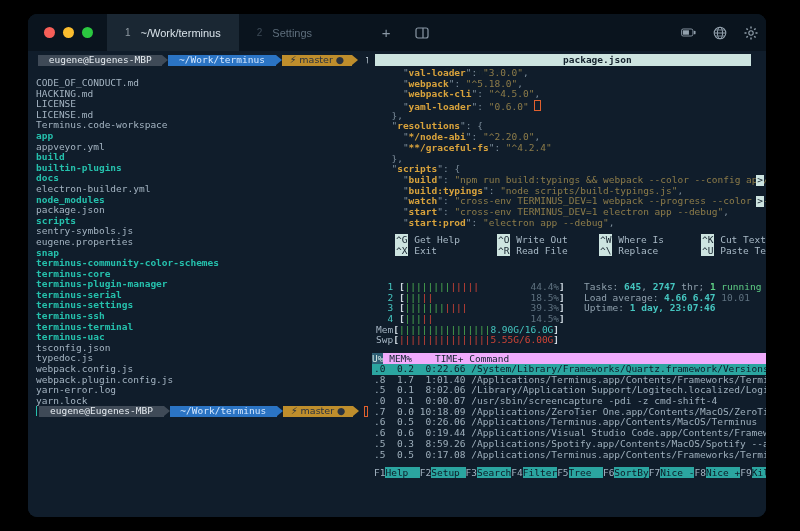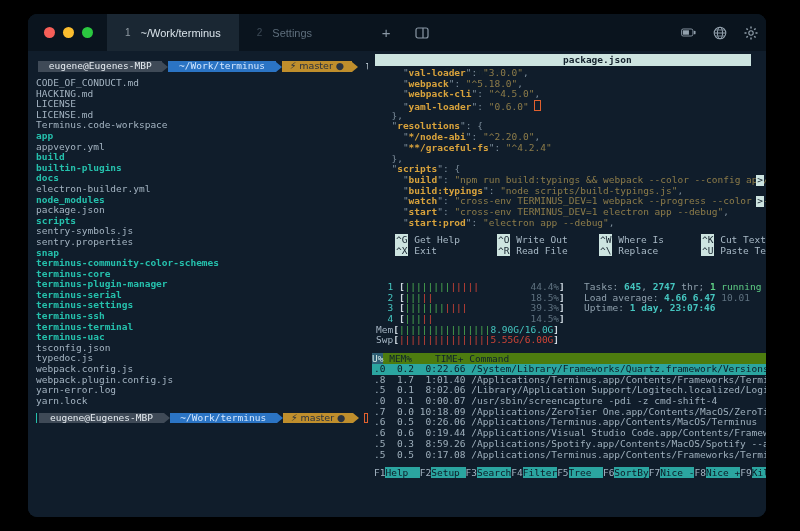--- a/index.html
+++ b/index.html
@@ -21,21 +21,21 @@
   .bar-icons{position:absolute;right:8px;top:0;height:37px;display:flex;align-items:center;gap:16px;}
   .bicon{width:15px;height:15px;display:flex;align-items:center;justify-content:center;color:#93a1ad;}
   
   .content{position:relative;height:466px;background:#101d2b;font-size:9.5px;color:#a4b4c2;}
   .tl{height:10.6px;line-height:10.6px;white-space:pre;position:relative;}
   .pane-left{position:absolute;left:0;top:0;width:340px;height:100%;padding:4px 0 0 8px;box-sizing:border-box;overflow:hidden;}
   .pane-right{position:absolute;left:344px;top:0;width:394px;height:100%;overflow:hidden;}
   .dir{color:#25c1ad;font-weight:bold;}
   .file{color:#a4b4c2;}
   
-  .pl{display:flex;align-items:center;height:23px;}
+  .pl{display:flex;align-items:flex-start;height:23px;}
   .pchip{width:4px;height:10px;background:#25c1ad;margin-right:2px;}
   .pseg{height:10.6px;line-height:10.6px;padding:0 5px;white-space:pre;}
   .seg-host{background:#3f4a57;color:#e6ecf1;}
   .seg-path{background:#2b74c4;color:#d5e8ff;}
   .seg-git{background:#bf8e2c;color:#2a3340;}
   .arr{width:0;height:0;border-top:5.3px solid transparent;border-bottom:5.3px solid transparent;border-left:6px solid;}
   .arr-host{border-left-color:#3f4a57;}
   .arr-path{border-left-color:#2b74c4;}
   .arr-git{border-left-color:#bf8e2c;}
   .pcmd{margin-left:7px;color:#c7d4de;}
@@ -62,21 +62,21 @@
   .pct{color:#5f7280;}
   .cyan{color:#45c6c0;}
   .red{color:#cf4436;}
   .stats{position:absolute;left:212px;top:231px;}
   .lbl{color:#8fa0ad;}
   .cyanb{color:#45c6c0;font-weight:bold;}
   .greenb{color:#5ecf84;font-weight:bold;}
   .green{color:#5ecf84;}
   .dim{color:#5f7280;}
   .ptable-head{position:absolute;left:0;top:302px;width:100%;height:11px;line-height:11px;
-               background:#4d7c0f;color:#10222e;white-space:pre;}
+               background:#f0abfc;color:#10222e;white-space:pre;}
   .sortchip{background:#2e5f75;color:#d5e8e4;}
   .ptable-rows{position:absolute;left:0;top:313px;width:100%;}
   .prow{height:10.7px;line-height:10.7px;white-space:pre;color:#9fb0bd;padding-left:2px;}
   .prow.sel{background:#2ba5a0;color:#0d1b27;}
   .pfooter{position:absolute;left:0;top:416px;width:100%;height:11px;line-height:11px;white-space:pre;padding-left:2px;}
   .fkey{color:#a4b4c2;}
   .fchip{background:#2ba5a0;color:#0d1b27;}
   
   svg{display:block;}
 </style>
@@ -162,21 +162,21 @@
           <div class="tl"><span class="dir">app</span></div>
           <div class="tl"><span class="file">appveyor.yml</span></div>
           <div class="tl"><span class="dir">build</span></div>
           <div class="tl"><span class="dir">builtin-plugins</span></div>
           <div class="tl"><span class="dir">docs</span></div>
           <div class="tl"><span class="file">electron-builder.yml</span></div>
           <div class="tl"><span class="dir">node_modules</span></div>
           <div class="tl"><span class="file">package.json</span></div>
           <div class="tl"><span class="dir">scripts</span></div>
           <div class="tl"><span class="file">sentry-symbols.js</span></div>
-          <div class="tl"><span class="file">sentry.properties</span></div>
+          <div class="tl"><span class="file">eugene.properties</span></div>
           <div class="tl"><span class="dir">snap</span></div>
           <div class="tl"><span class="dir">terminus-community-color-schemes</span></div>
           <div class="tl"><span class="dir">terminus-core</span></div>
           <div class="tl"><span class="dir">terminus-plugin-manager</span></div>
           <div class="tl"><span class="dir">terminus-serial</span></div>
           <div class="tl"><span class="dir">terminus-settings</span></div>
           <div class="tl"><span class="dir">terminus-ssh</span></div>
           <div class="tl"><span class="dir">terminus-terminal</span></div>
           <div class="tl"><span class="dir">terminus-uac</span></div>
           <div class="tl"><span class="file">tsconfig.json</span></div>

